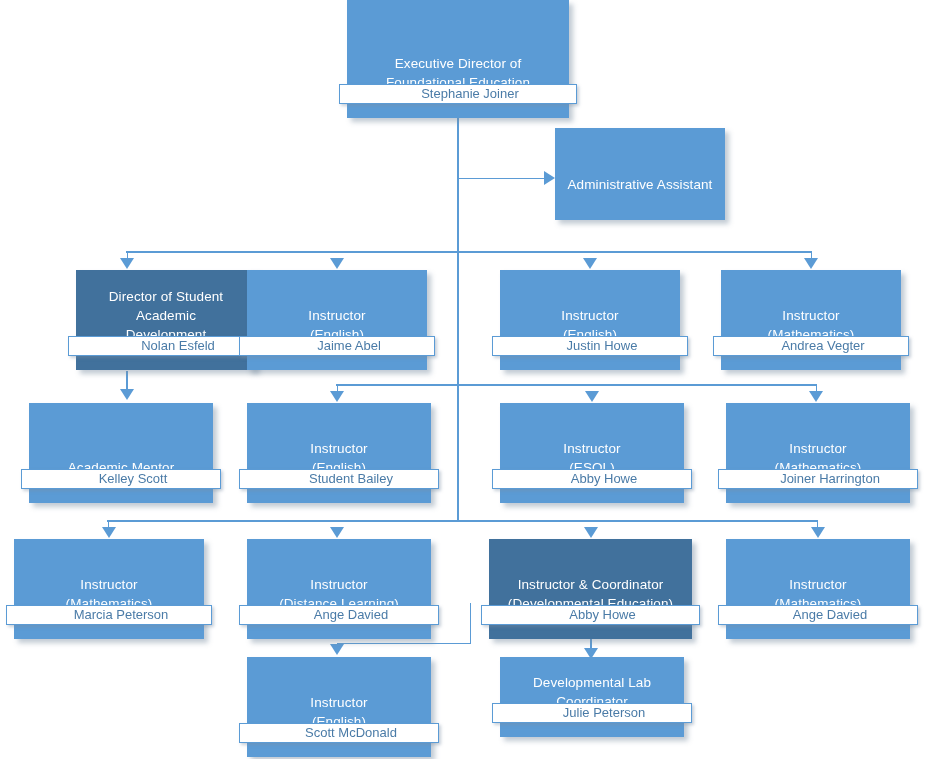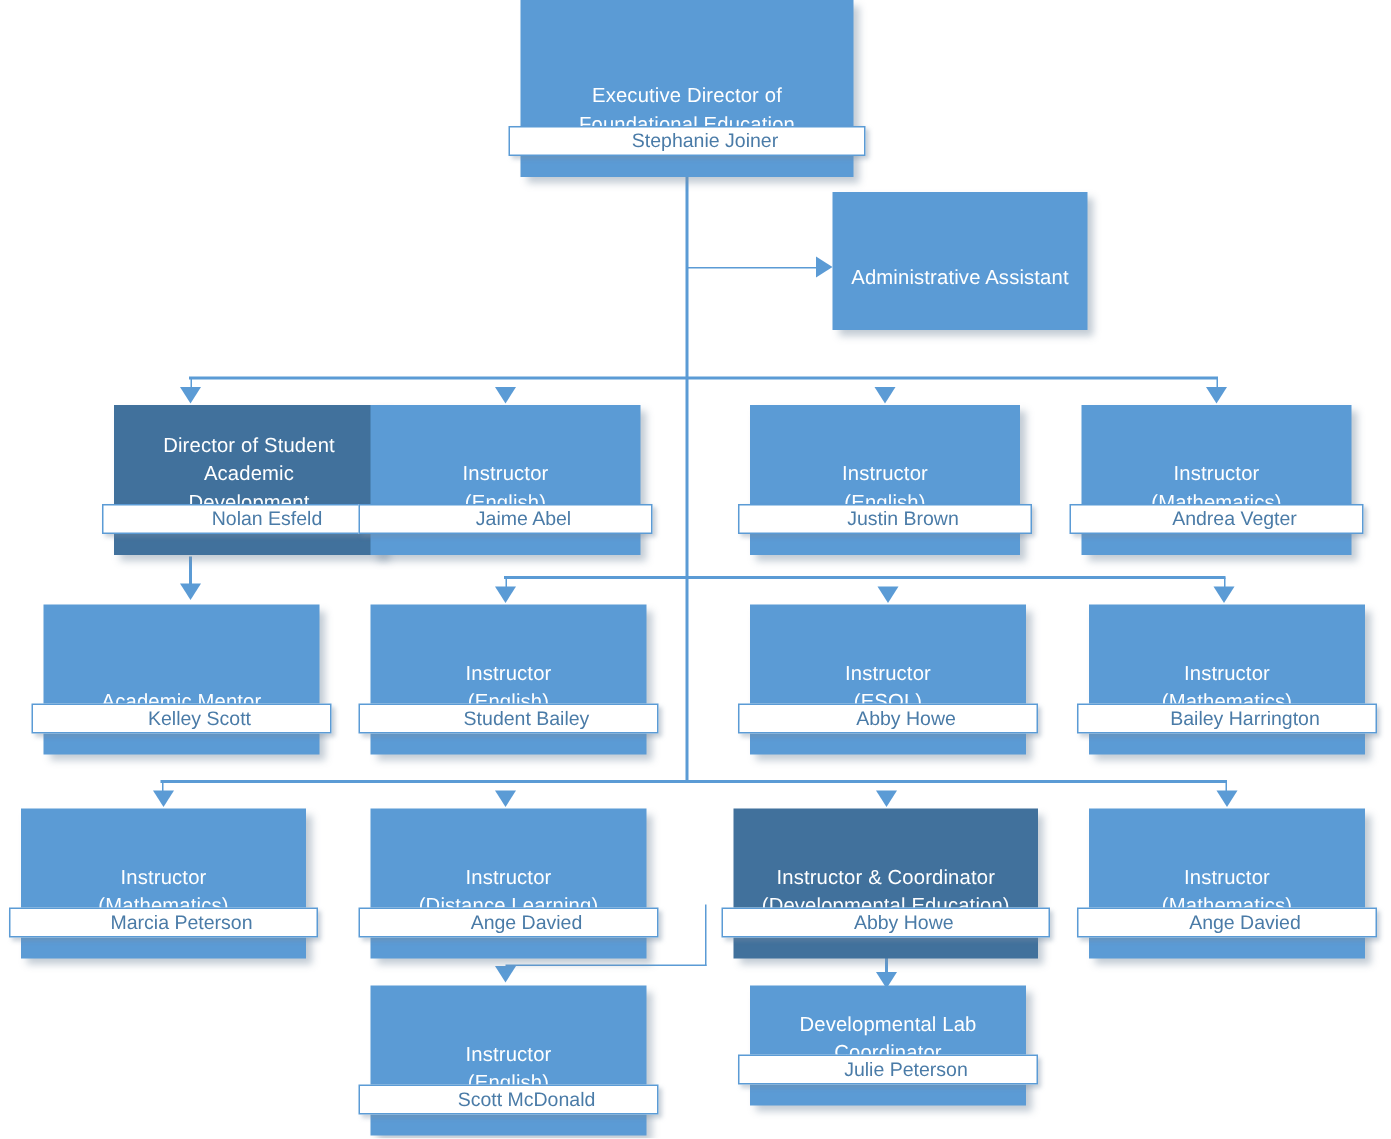--- a/index.html
+++ b/index.html
@@ -183,21 +183,21 @@
 (English)</div>
     </div>
     <div class="node-name">Jaime Abel</div>
   </div>
 
   <div class="node" style="left:500px; top:270px; width:180px; height:100px;">
     <div class="node-body">
       <div class="node-title">Instructor
 (English)</div>
     </div>
-    <div class="node-name">Justin Brown</div>
+    <div class="node-name">Justin Howe</div>
   </div>
 
   <div class="node" style="left:721px; top:270px; width:180px; height:100px;">
     <div class="node-body">
       <div class="node-title">Instructor
 (Mathematics)</div>
     </div>
     <div class="node-name">Andrea Vegter</div>
   </div>
 
@@ -222,21 +222,21 @@
 (ESOL)</div>
     </div>
     <div class="node-name">Abby Howe</div>
   </div>
 
   <div class="node" style="left:726px; top:403px; width:184px; height:100px;">
     <div class="node-body">
       <div class="node-title">Instructor
 (Mathematics)</div>
     </div>
-    <div class="node-name">Bailey Harrington</div>
+    <div class="node-name">Joiner Harrington</div>
   </div>
 
   <div class="node" style="left:14px; top:539px; width:190px; height:100px;">
     <div class="node-body">
       <div class="node-title">Instructor
 (Mathematics)</div>
     </div>
     <div class="node-name">Marcia Peterson</div>
   </div>
 

